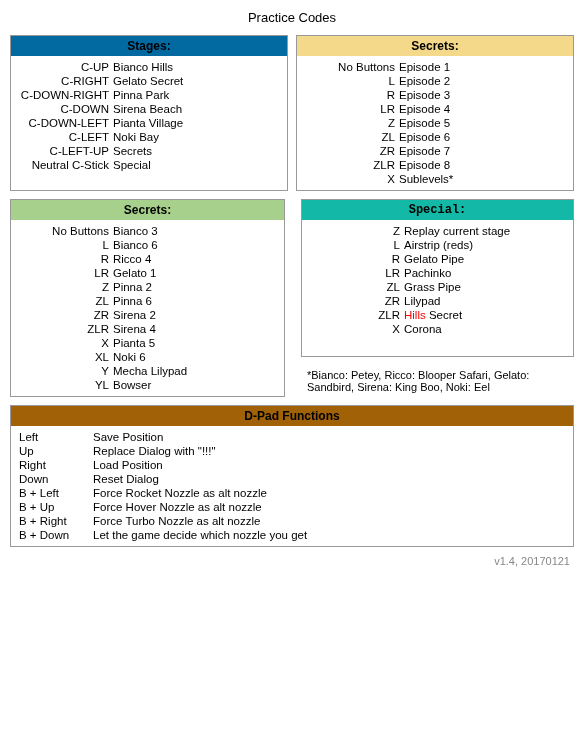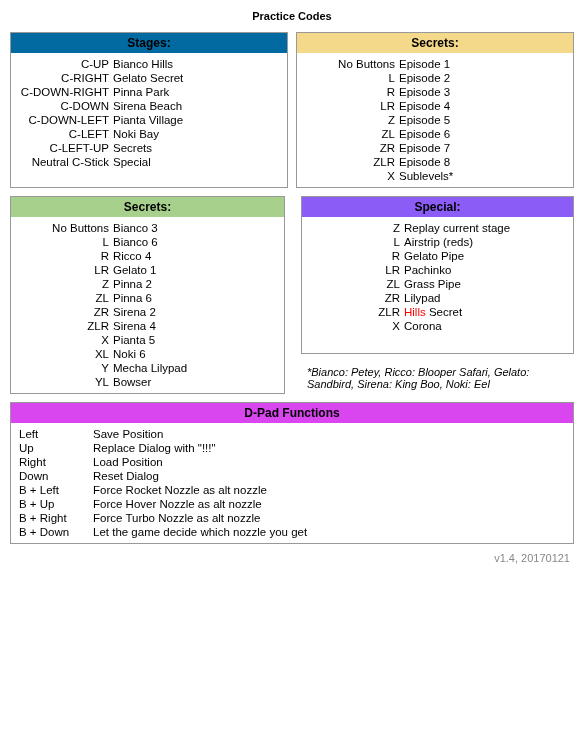--- a/index.html
+++ b/index.html
@@ -7,22 +7,22 @@
       font-family: Arial, sans-serif;
       font-size: 12px;
       background: #fff;
       width: 584px;
       min-height: 756px;
       padding: 10px;
       color: #000;
     }
     h1 {
       text-align: center;
-      font-size: 11px;
-      font-weight: bold;
+      font-size: 13px;
+      font-weight: normal;
       margin-bottom: 10px;
     }
     .top-row {
       display: flex;
       gap: 8px;
       margin-bottom: 8px;
     }
     .bottom-row {
       display: flex;
       gap: 16px;
@@ -34,22 +34,22 @@
     }
     .panel-header {
       padding: 3px 6px;
       font-weight: bold;
       text-align: center;
       font-size: 12px;
     }
     .panel-header.orange { background: #0369a1; }
     .panel-header.yellow { background: #f5d98a; }
     .panel-header.green  { background: #a8d08d; }
-    .panel-header.blue   { background: #8b5cf6; }
-    .panel-header.gray   { background: #d946ef; }
+    .panel-header.blue   { background: #14b8a6; font-family: Liberation Mono, monospace; }
+    .panel-header.gray   { background: #a16207; }
     .panel-body {
       padding: 4px 8px;
     }
     .panel-row {
       display: flex;
       gap: 4px;
       padding: 1px 0;
     }
     .panel-row .key {
       width: 90px;
@@ -63,21 +63,20 @@
       font-size: 11.5px;
     }
     .color-orange { color: #c55a11; }
     .color-blue   { color: #2e75b6; }
     .color-red    { color: #ff0000; }
     .color-teal   { color: #00b0f0; }
     .note-box {
       padding: 4px 6px;
       font-size: 11px;
       color: #000;
-      font-style: italic;
     }
     .dpad-panel {
       border: 1px solid #999;
       margin-bottom: 8px;
     }
     .dpad-panel .panel-row .key {
       width: 70px;
       text-align: left;
     }
     .version {

